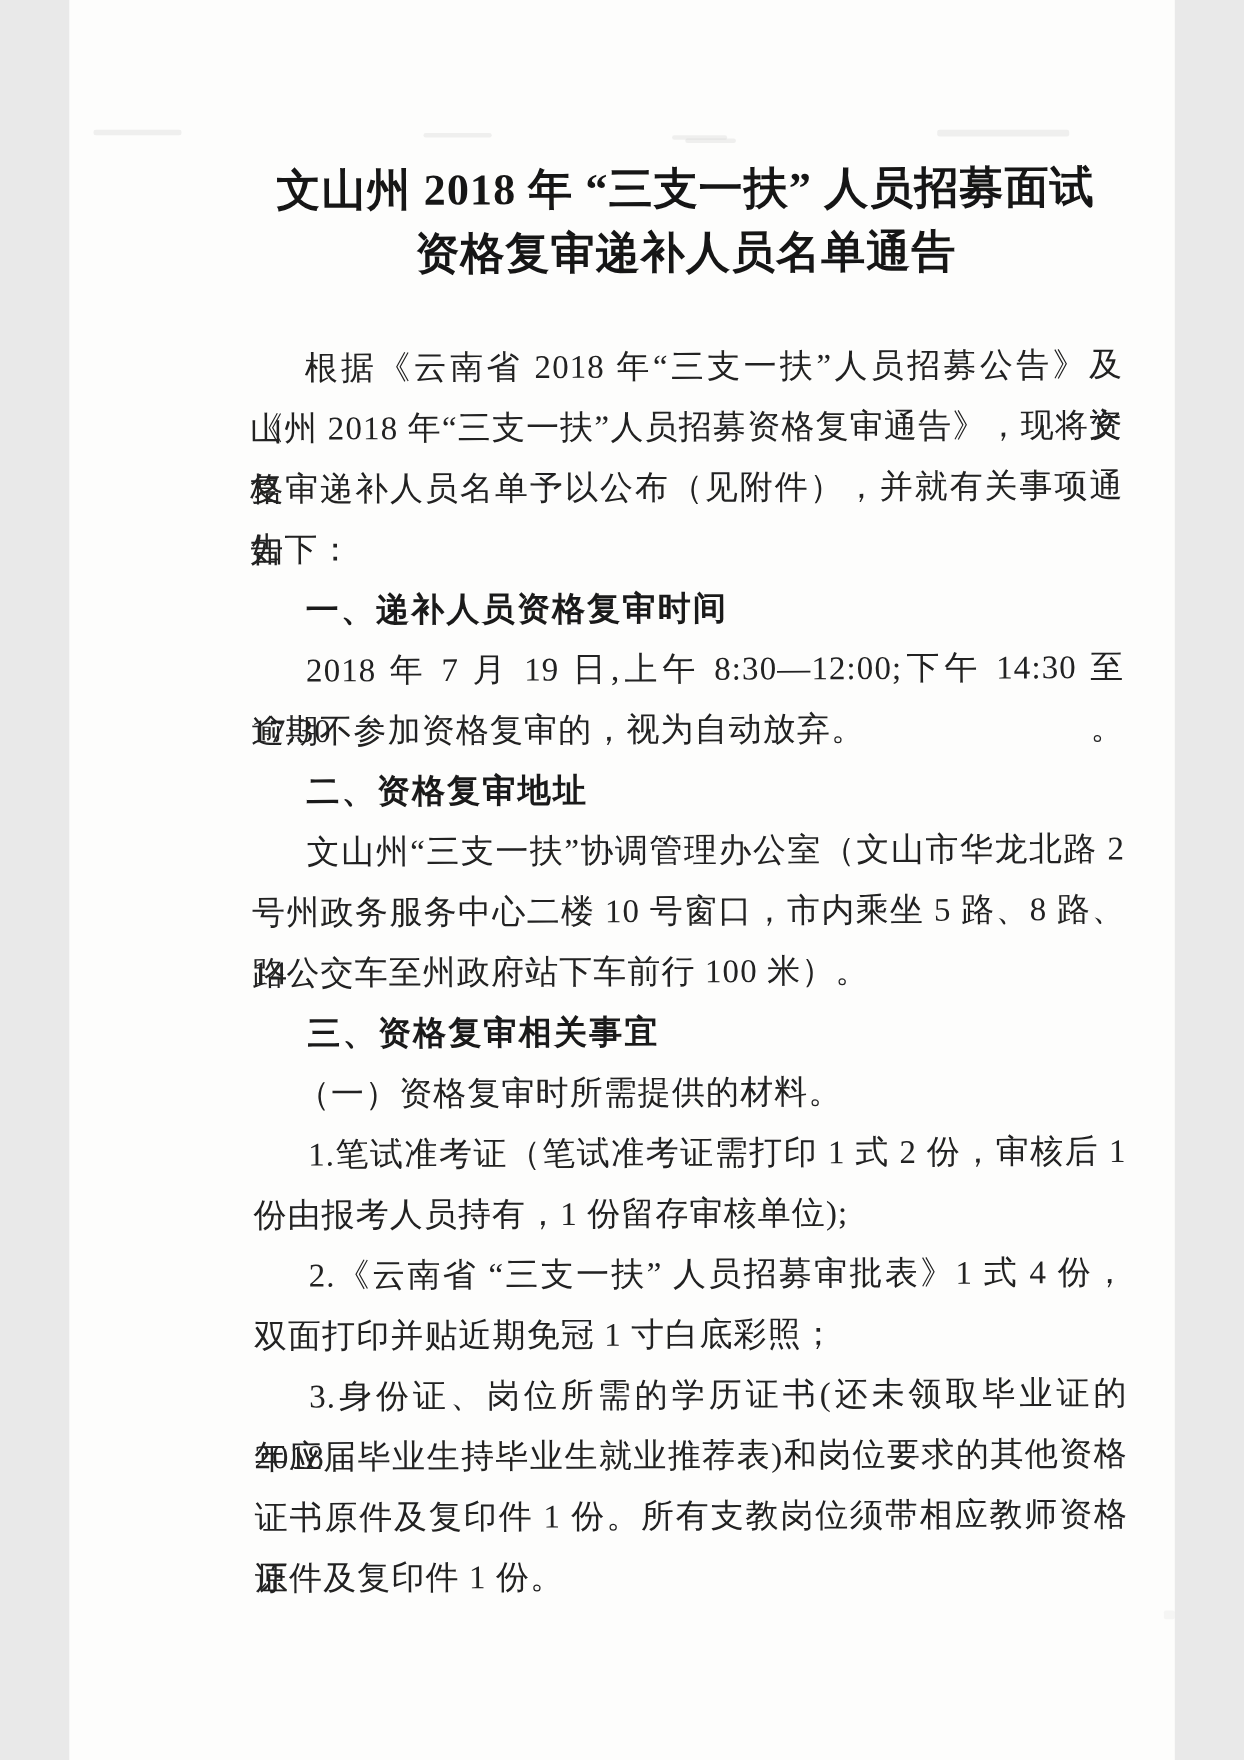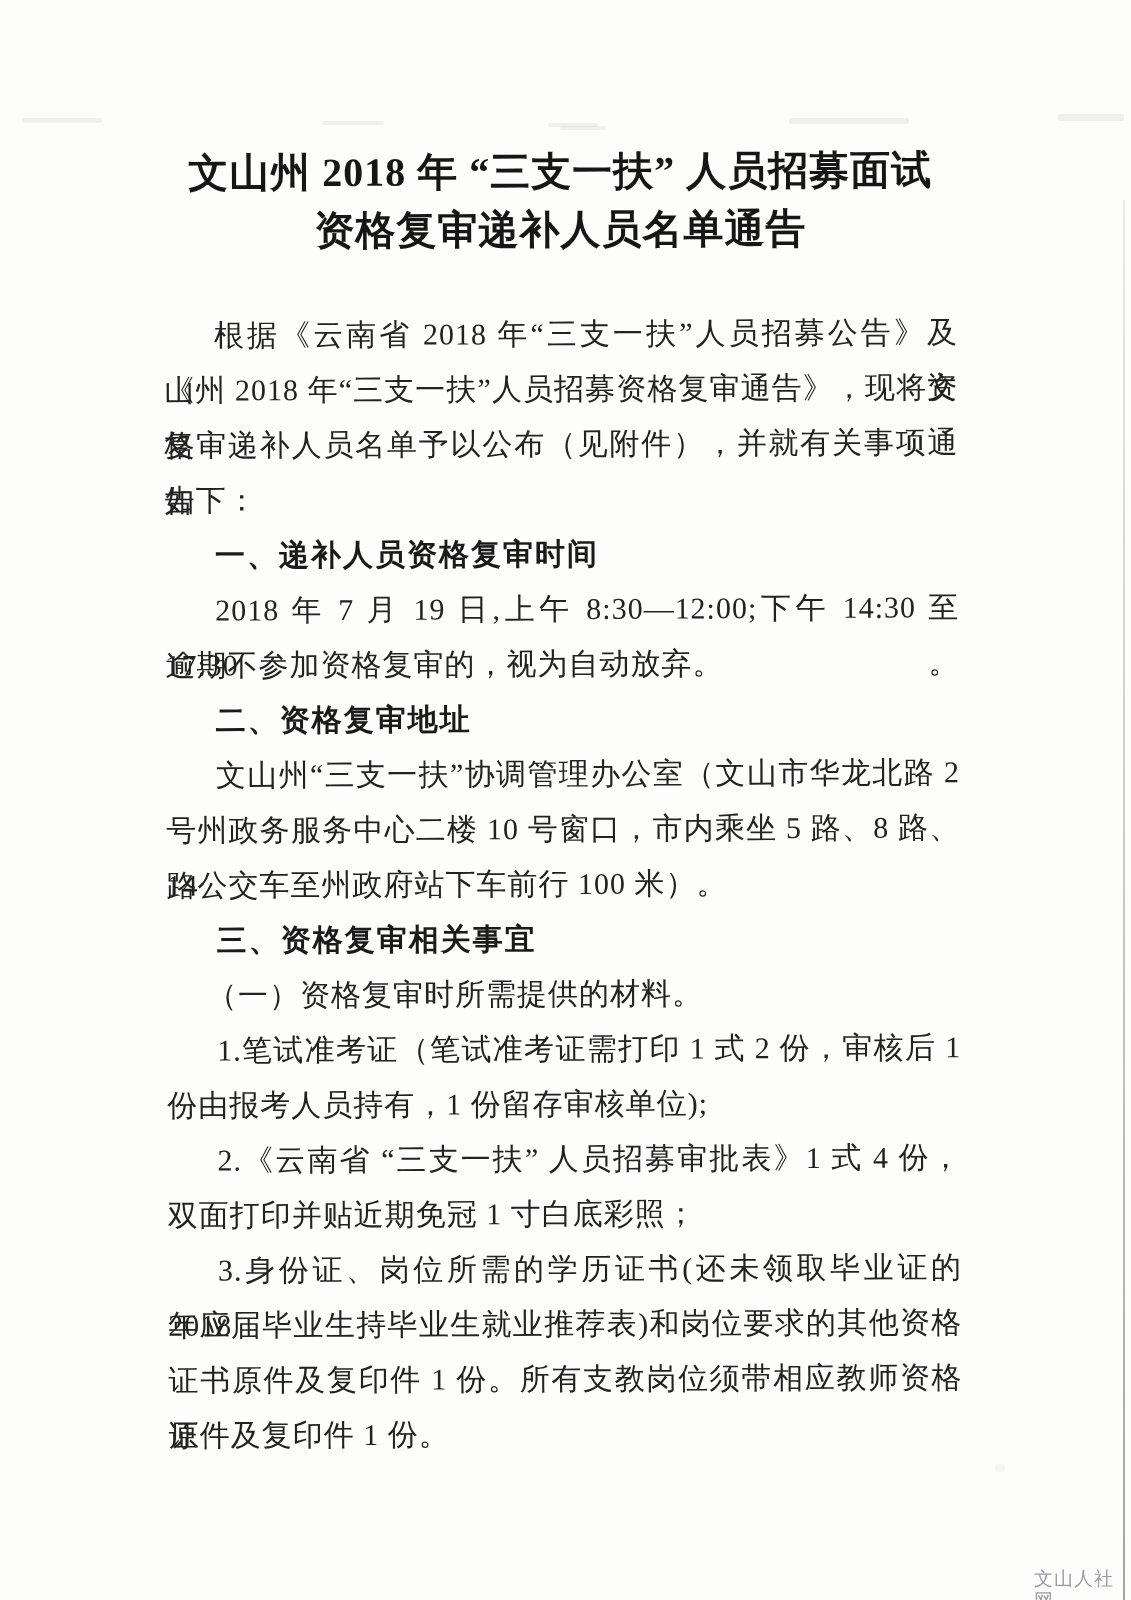--- a/index.html
+++ b/index.html
@@ -1,18 +1,18 @@
 <!DOCTYPE html>
 <html><head>
 <meta charset="utf-8">
 <style>
   html,body{margin:0;padding:0;background:#e9e9e9;}
   .page{
     position:relative;
-    width:1131px;height:1600px;
+    width:1005px;height:1600px;
     margin:0 auto;
     background:#fdfdfc;
     overflow:hidden;
     font-family:"Liberation Serif","DejaVu Serif",serif;
     color:#1d1d1d;
   }
   .content{
     position:absolute;left:0;top:0;width:1131px;height:1600px;
     transform:rotate(-0.25deg);
   }

